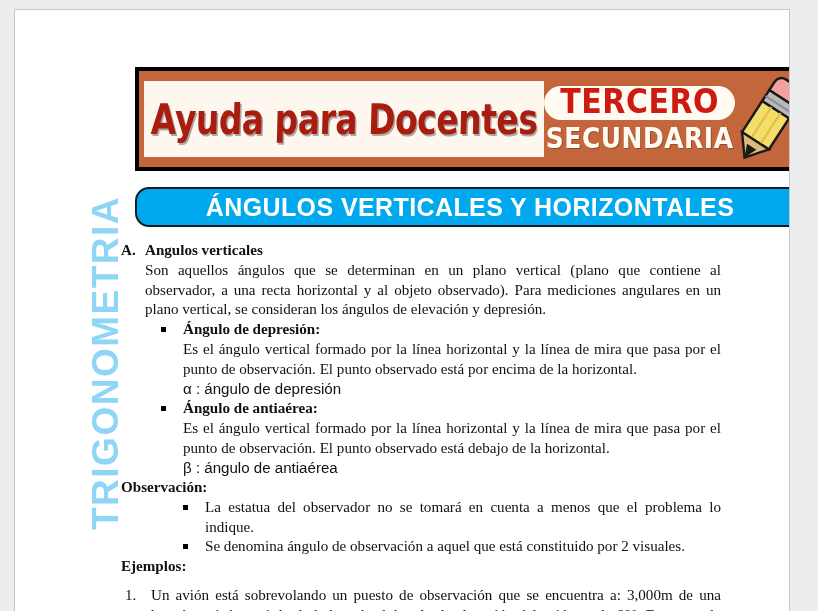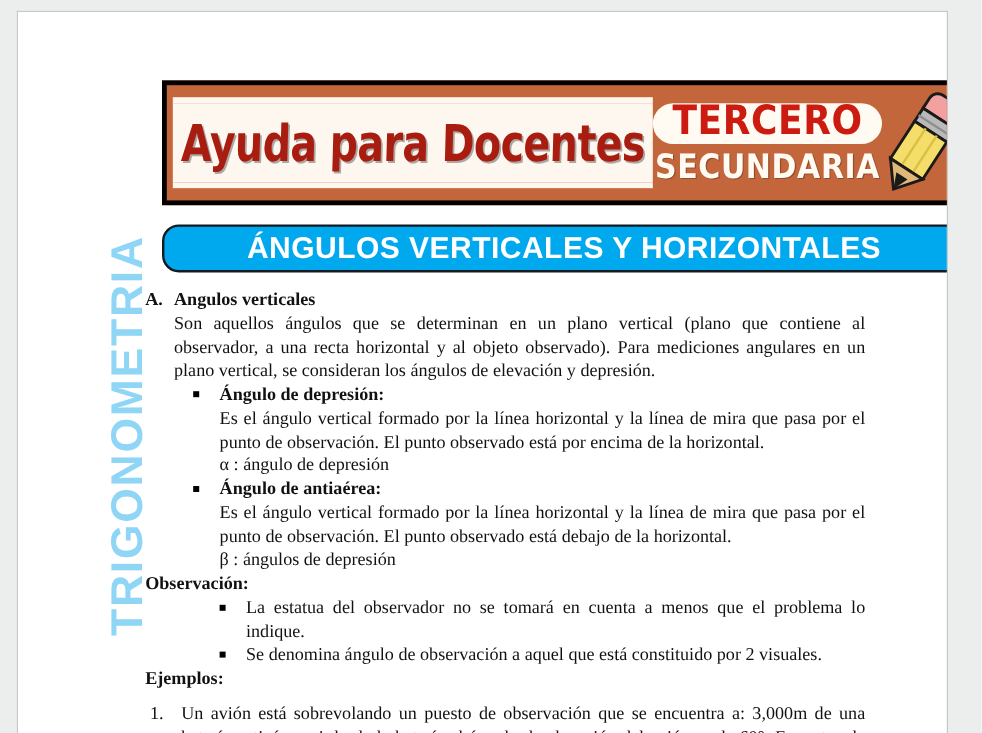--- a/index.html
+++ b/index.html
@@ -201,21 +201,21 @@
   .bullet-sq i {
     display: inline-block;
     width: 5px;
     height: 5px;
     background: #000;
   }
   .bullet-body { flex: 1 1 auto; }
   .bold { font-weight: bold; }
   .ital { font-weight: bold; }
   .sub-para { padding-left: 62px; }
-  .greek { font-family: Liberation Serif, serif; }
+  .greek { font-family: Liberation Sans, sans-serif; }
 
   .obs-bullet {
     display: flex;
     align-items: baseline;
     padding-left: 62px;
   }
   .num-row {
     display: flex;
     align-items: baseline;
     padding-left: 4px;
@@ -287,21 +287,21 @@
       <span class="bullet-body bold">Ángulo de depresión:</span>
     </div>
     <p class="sub-para para-j">Es el ángulo vertical formado por la línea horizontal y la línea de mira que pasa por el punto de observación. El punto observado está por encima de la horizontal.</p>
     <p class="sub-para greek">α : ángulo de depresión</p>
 
     <div class="bullet-row">
       <span class="bullet-sq"><i></i></span>
       <span class="bullet-body bold">Ángulo de antiaérea:</span>
     </div>
     <p class="sub-para para-j">Es el ángulo vertical formado por la línea horizontal y la línea de mira que pasa por el punto de observación. El punto observado está debajo de la horizontal.</p>
-    <p class="sub-para greek">β : ángulos de depresión</p>
+    <p class="sub-para greek">β : ángulo de antiaérea</p>
 
     <p class="ital">Observación:</p>
 
     <div class="obs-bullet">
       <span class="bullet-sq"><i></i></span>
       <span class="bullet-body para-j">La estatua del observador no se tomará en cuenta a menos que el problema lo indique.</span>
     </div>
     <div class="obs-bullet">
       <span class="bullet-sq"><i></i></span>
       <span class="bullet-body para-j">Se denomina ángulo de observación a aquel que está constituido por 2 visuales.</span>

